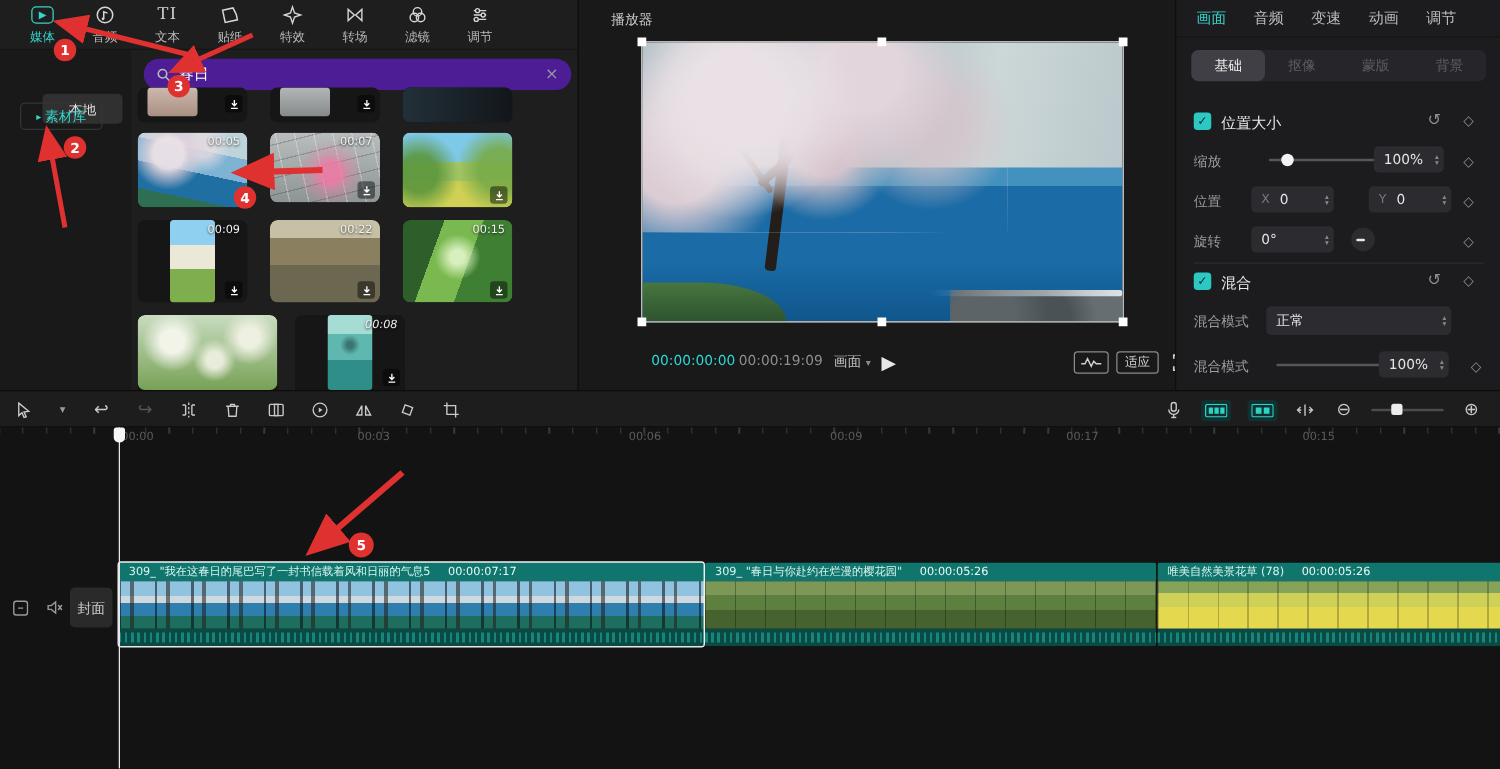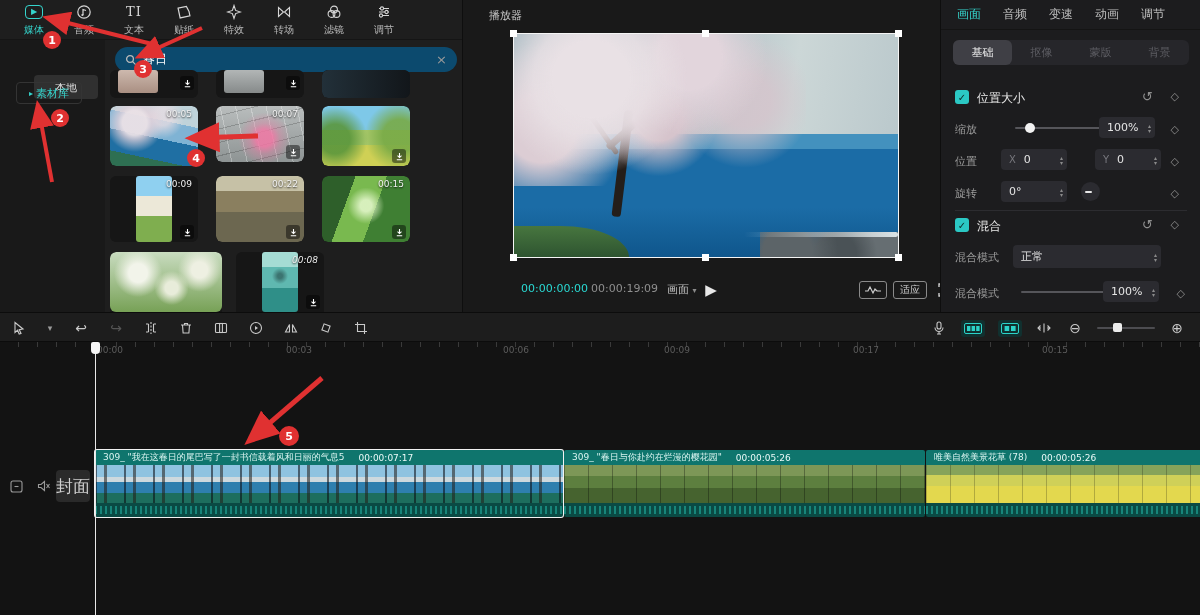--- a/index.html
+++ b/index.html
@@ -22,21 +22,21 @@
   .ic-frame { width:18px; height:14px; border:1px solid #d6d6d6; border-radius:3px; display:flex; align-items:center; justify-content:center; font-size:8px; line-height:1; }
   .ti-glyph { font-size:13px; letter-spacing:1px; color:#d6d6d6; font-family:"DejaVu Serif","Liberation Serif",serif; }
 
   
   .side { position:absolute; left:0; top:40px; width:105px; height:272px; background:#191919; }
   .btn-local { position:absolute; left:34px; top:10px; width:64px; height:24px; background:#303030; border-radius:4px; font-size:11px; color:#ddd; display:flex; align-items:center; justify-content:center; cursor:pointer;margin-top:25px; }
   .btn-library { position:absolute; left:16px; top:42px; width:66px; height:22px; border:1px solid #343434; border-radius:4px; font-size:11px; color:#35d5cd; display:flex; align-items:center; justify-content:center; gap:3px; cursor:pointer; }
   .btn-library .mk { font-size:8px; color:#35d5cd; }
 
   
-  .searchbar { position:absolute; left:115px; top:47px; width:342px; height:25px; background:#0c4a6e; border-radius:13px; display:flex; align-items:center; padding:0 10px; gap:6px; }
+  .searchbar { position:absolute; left:115px; top:47px; width:342px; height:25px; background:#4c1d95; border-radius:13px; display:flex; align-items:center; padding:0 10px; gap:6px; }
   .searchbar .sq { font-size:12px; color:#fff; }
   .searchbar .grow { flex:1; }
   .close-x { color:#9a9a9a; font-size:13px; cursor:pointer; }
 
   
   .card { position:absolute; background:#161616; border-radius:6px; overflow:hidden; cursor:pointer; }
   .thumb { position:absolute; inset:0; border-radius:6px; }
   .thumb.vthumb { left:26px; right:26px; top:0; bottom:0; border-radius:3px; }
   .dur { position:absolute; top:3px; right:6px; font-size:9px; color:#f0f0f0; text-shadow:0 1px 2px rgba(0,0,0,.8); }
   .dlbtn { position:absolute; right:4px; bottom:3px; width:14px; height:14px; display:flex; align-items:center; justify-content:center; background:rgba(0,0,0,.45); border-radius:3px; cursor:pointer; }
@@ -147,21 +147,21 @@
   
   .timeline { position:absolute; left:0; top:342px; width:1200px; height:273px; background:#131313; }
   .ruler { position:absolute; left:0; top:0; width:1200px; height:17px; background:
       repeating-linear-gradient(90deg,#3a3a3a 0 1px, transparent 1px 19px); background-position:97px 0; background-size:100% 5px; background-repeat:repeat-x; cursor:pointer; }
   .tick { position:absolute; top:3px; font-size:9px; color:#5c5c5c; }
   .playhead-line { position:absolute; left:95px; top:0; width:1px; height:273px; background:#e8e8e8; z-index:6; }
   .playhead-head { position:absolute; left:91px; top:0; width:9px; height:12px; background:#f5f5f5; border-radius:2px 2px 4px 4px; z-index:7; cursor:grab; }
 
   .track-ctrl { position:absolute; left:0; top:128px; height:36px; }
   .tk-ic { position:absolute; top:8px; width:16px; height:16px; color:#9a9a9a; display:flex; align-items:center; justify-content:center; cursor:pointer; }
-  .btn-cover { position:absolute; left:56px; top:0; width:34px; height:32px; background:#2a2a2a; border-radius:4px; font-size:17px; color:#cfcfcf; display:flex; align-items:center; justify-content:center; cursor:pointer; }
+  .btn-cover { position:absolute; left:56px; top:0; width:34px; height:32px; background:#2a2a2a; border-radius:4px; font-size:11px; color:#cfcfcf; display:flex; align-items:center; justify-content:center; cursor:pointer; }
 
   .clip { position:absolute; top:108px; height:67px; border-radius:2px; overflow:hidden; cursor:pointer; }
   .clip-head { position:absolute; left:0; right:0; top:0; height:15px; background:#0f756d; display:flex; align-items:center; gap:14px; padding:0 8px; white-space:nowrap; overflow:hidden; }
   .clip-head .cname { font-size:9px; color:#d9f4f0; }
   .clip-head .cdur { font-size:9px; color:#eafaf8; }
   .clip-strip { position:absolute; left:0; right:0; top:15px; height:38px; }
   .clip-wave { position:absolute; left:0; right:0; bottom:0; height:14px; background:#0a4a44; }
   .clip-wave:before { content:""; position:absolute; left:0; right:0; top:3px; bottom:3px;
       background:repeating-linear-gradient(90deg,#17857a 0 2px, transparent 2px 5px); }
   .clip.selected { outline:2px solid #f2f2f2; outline-offset:-1px; z-index:5; }

